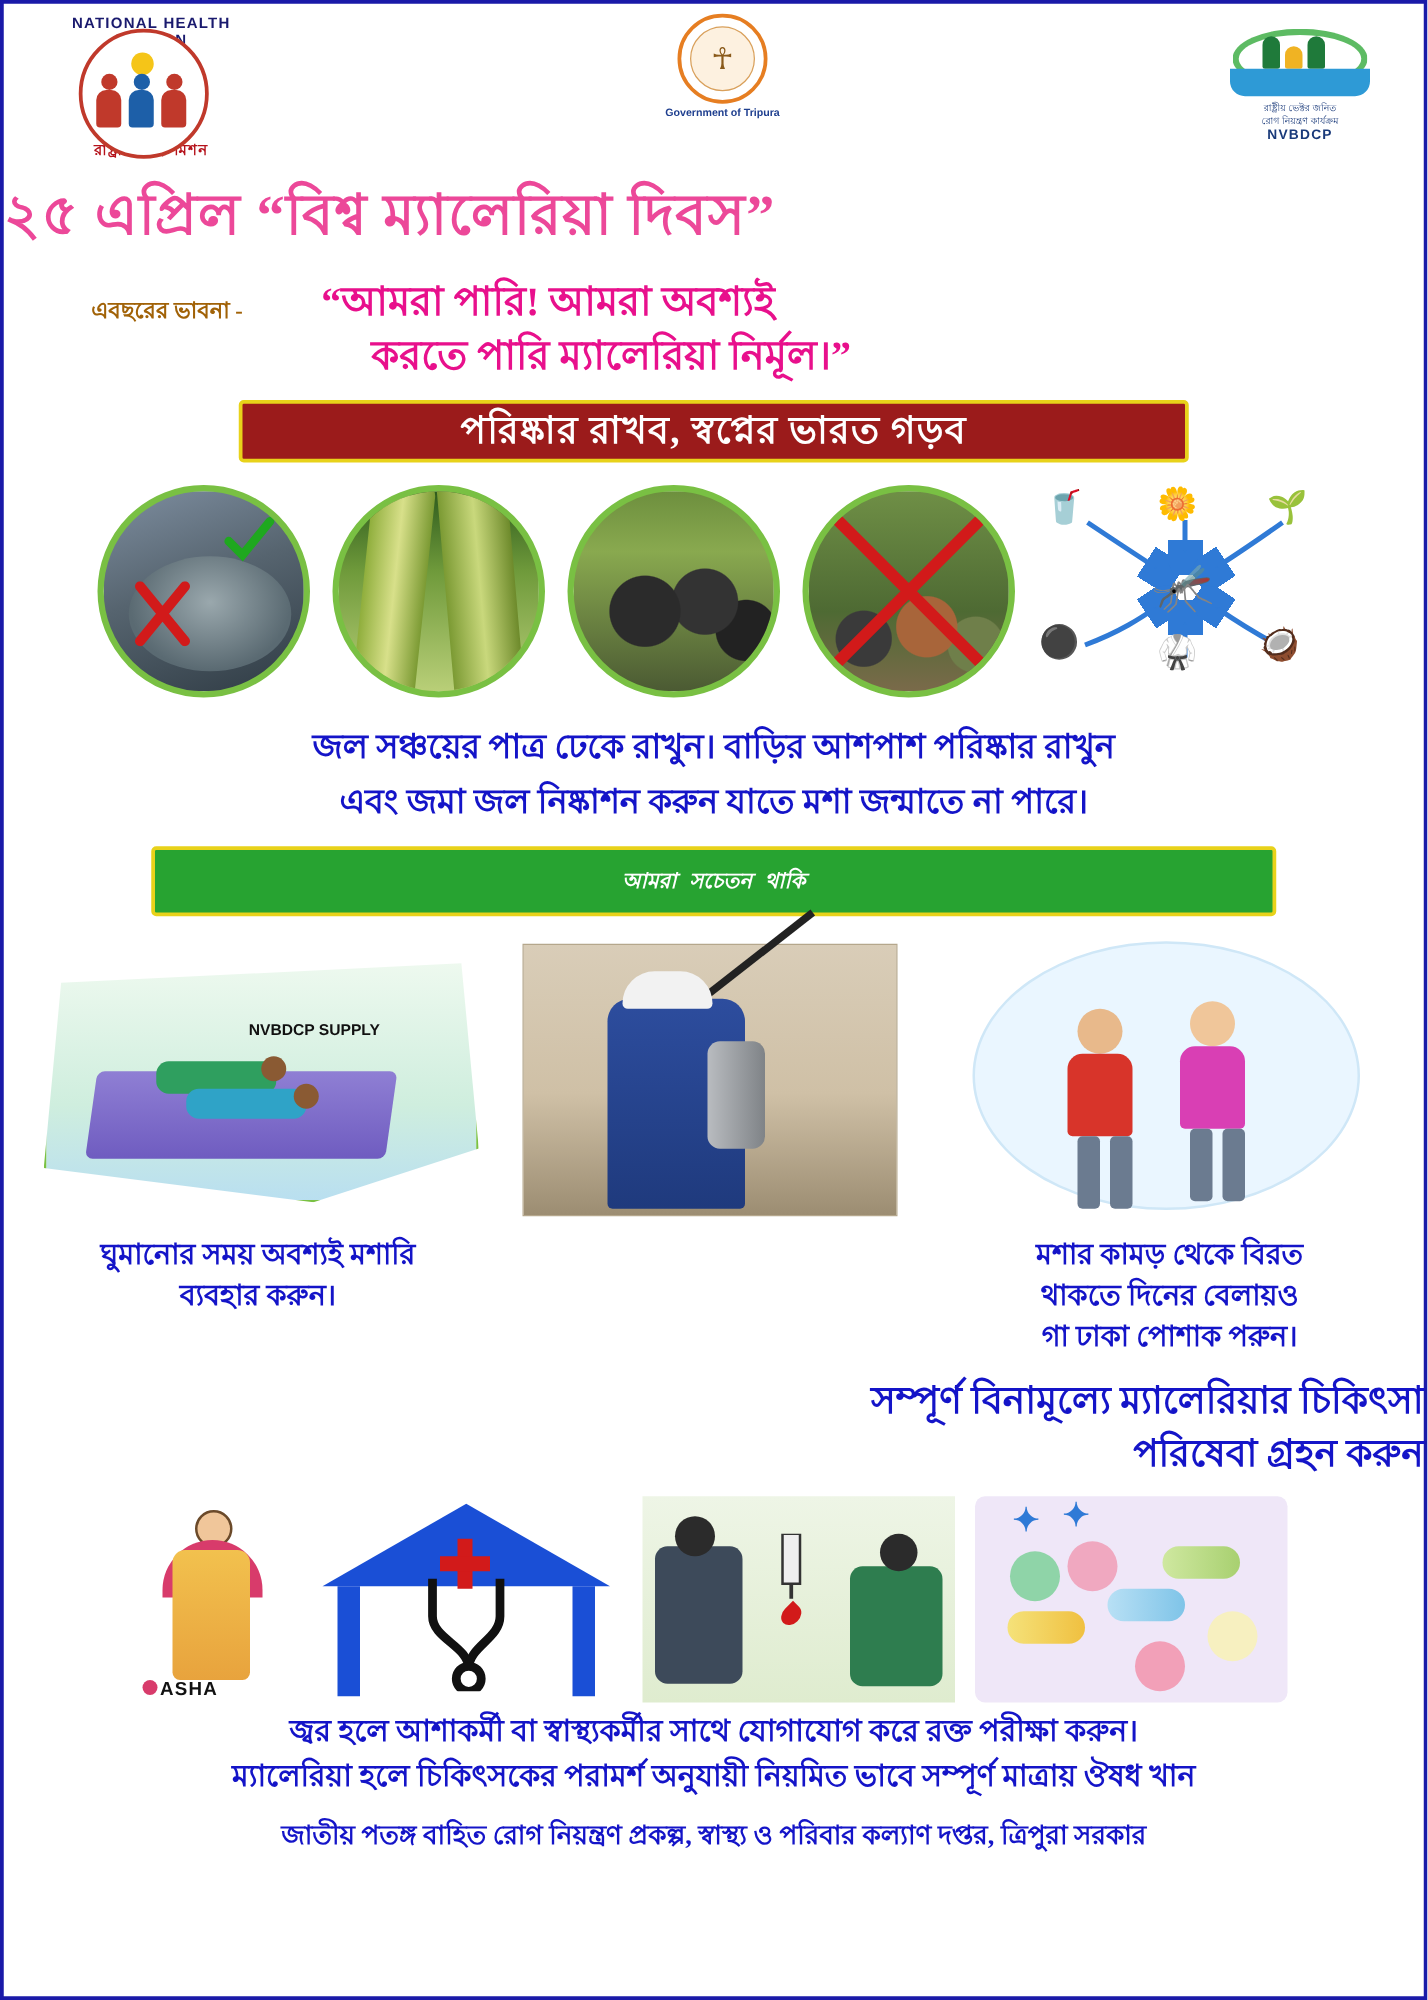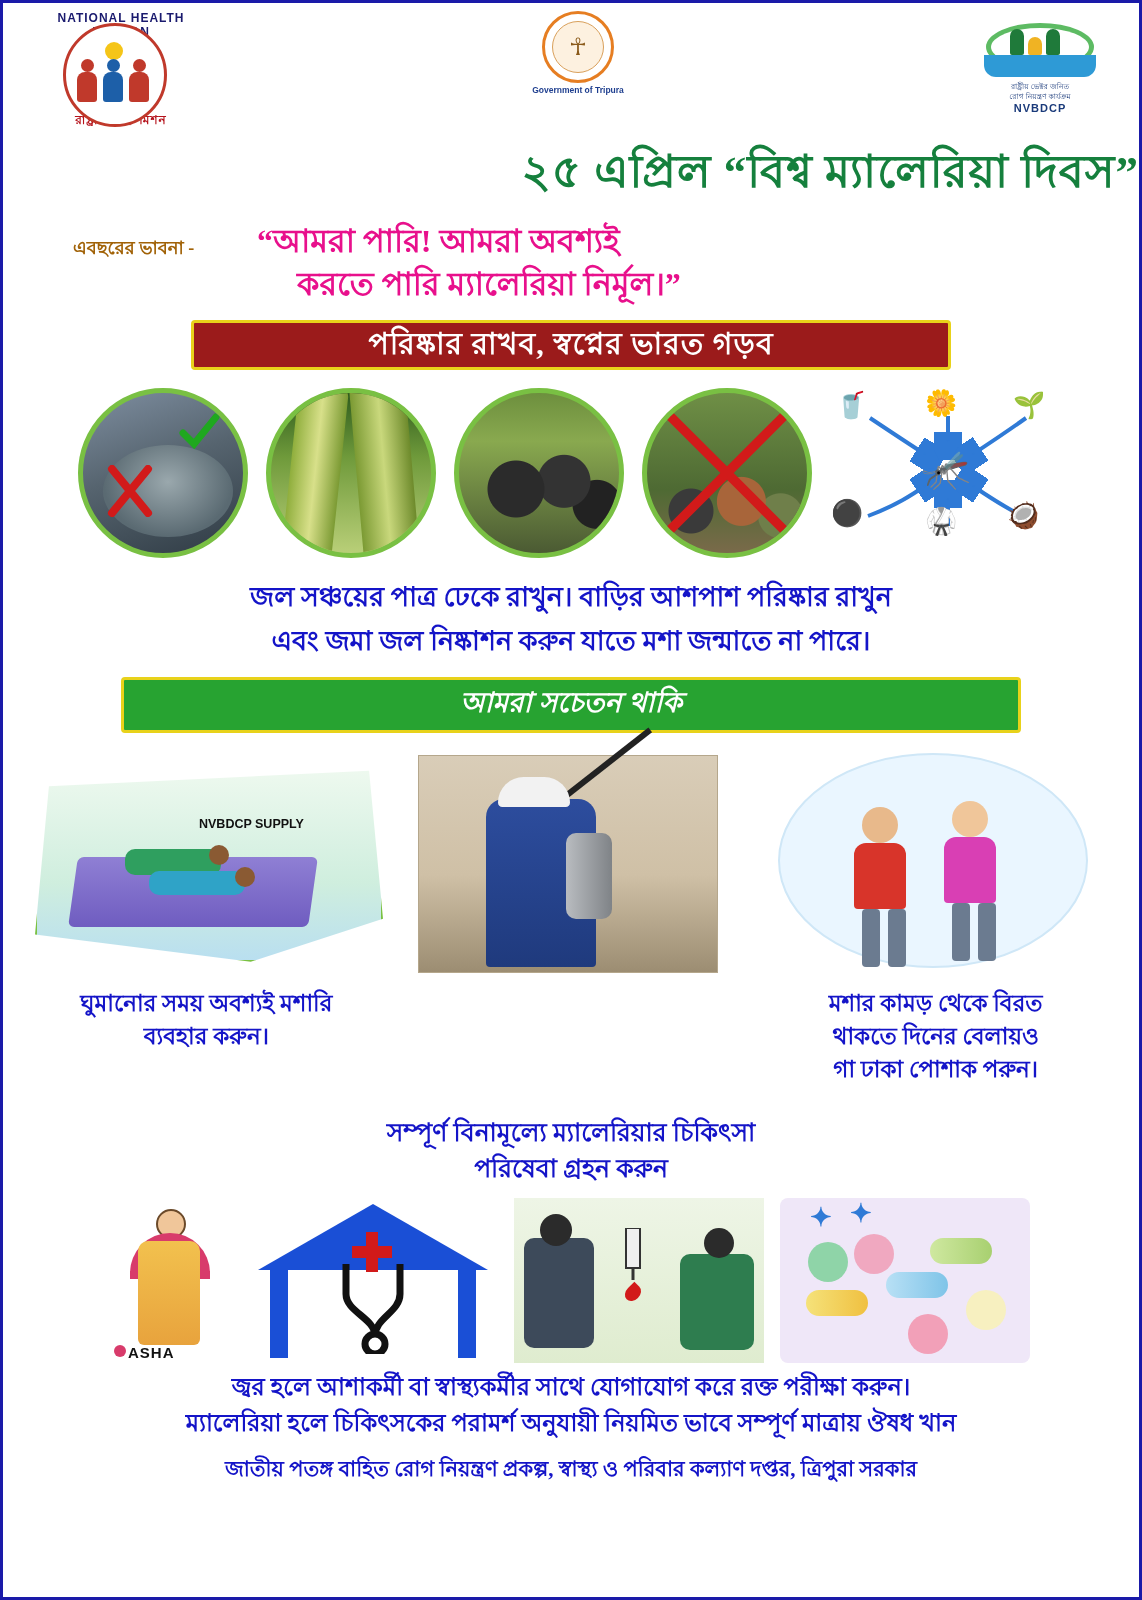--- a/index.html
+++ b/index.html
@@ -87,23 +87,23 @@
     background: #2e9ad6; border-radius: 0 0 12px 12px;
   }
   .nvb-fam { position: absolute; left: 30px; top: 14px; display:flex; gap:4px; }
   .nvb-fam i { display:block; width: 14px; height: 26px; background:#1f7a3a; border-radius: 7px 7px 2px 2px; }
   .nvb-fam i.sm { height: 18px; margin-top: 8px; background:#f0b323; }
   .nvb-caption { font-size: 7.5px; color:#1a3a7a; line-height: 1.25; margin-top:1px;}
   .nvb-title { font-size: 11px; font-weight: bold; color:#1a3a7a; letter-spacing:1px;}
 
   
   .main-title {
-    text-align: right;
-    font-family: "Liberation Serif", serif;
-    font-size: 45px; font-weight: bold; color: #15803d;
+    text-align: left;
+    font-family: "Liberation Serif", serif;
+    font-size: 45px; font-weight: bold; color: #ec4899;
     margin-top: 2px;
     letter-spacing: 1px;
   }
   .theme-row {
     position: relative;
     margin-top: 8px; padding: 0 24px;
   }
   .theme-label {
     position: absolute; left: 70px; top: 14px;
     font-family: "Liberation Serif", serif;
@@ -201,22 +201,22 @@
   .band-green {
     margin: 14px auto 0; width: 900px; height: 56px;
     background: #27a331; border: 3px solid #e8d21a; border-radius: 4px;
     display:flex; align-items:center; justify-content:center; gap: 26px;
   }
   .band-green .bg-main {
     font-family: "Liberation Serif", serif;
     font-size: 33px; font-weight: bold; color: #ffffff;
   }
   .band-green .bg-sub {
-    font-family: Liberation Serif, serif;
-    font-size: 28px; font-weight: bold; color: #ffffff; font-style: italic;
+    font-family: Liberation Mono, monospace;
+    font-size: 17px; font-weight: bold; color: #ffffff; font-style: italic;
   }
 
   
   .panels {
     display: flex; justify-content: center; align-items: flex-start;
     gap: 10px; margin-top: 16px; padding: 0 26px;
   }
   .panel { width: 360px; }
   .panel-art { height: 230px; position: relative; }
   .panel-cap {
@@ -286,23 +286,23 @@
   .tp1 { left: 96px; top: 58px; }
   .tp1 .h { background:#e8b98b; margin-left: 8px; }
   .tp1 .t { background:#d8342a; }
   .tp2 { left: 186px; top: 52px; }
   .tp2 .h { background:#f0c69a; margin-left: 8px; }
   .tp2 .t { background:#d93fb4; }
   .tp .legs { display:flex; gap:8px; margin-left:8px; }
 
   
   .free-text {
-    text-align:center; margin-top: 28px;
-    font-family: "Liberation Serif", serif;
-    font-size: 25px; font-weight: bold; color:#1414c8; line-height: 1.45;
+    text-align:right; margin-top: 12px;
+    font-family: "Liberation Serif", serif;
+    font-size: 30px; font-weight: bold; color:#1414c8; line-height: 1.45;
   }
 
   .bottom-art {
     display:flex; justify-content:center; align-items:flex-end; gap: 16px;
     margin-top: 6px; padding: 0 34px; height: 170px;
   }
   .asha-fig { width: 120px; height: 160px; position: relative; }
   .asha-sari {
     position:absolute; left: 26px; top: 38px; width: 62px; height: 104px;
     background: linear-gradient(180deg,#f2c14e,#e8a33d); border-radius: 10px 10px 6px 6px;

